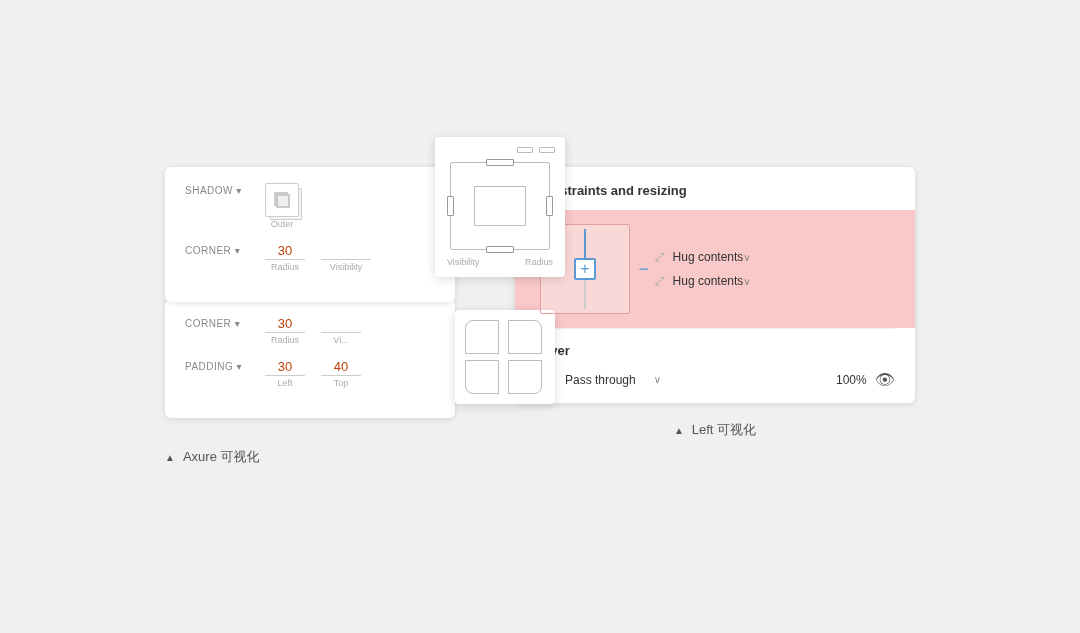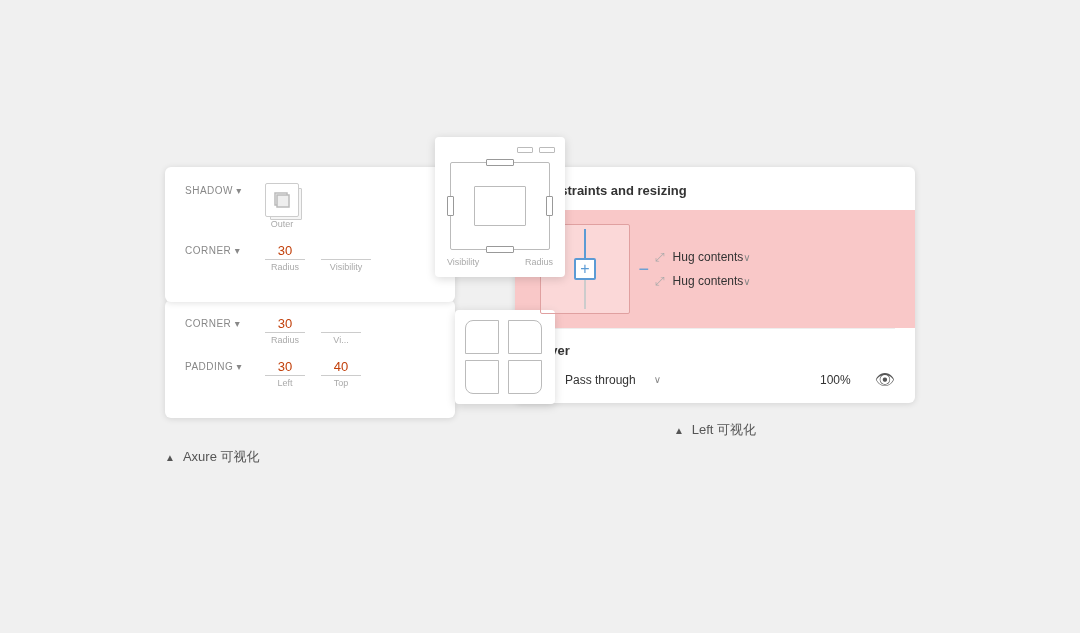--- a/index.html
+++ b/index.html
@@ -406,21 +406,21 @@
       color: #333;
     }
     .figma-blend-caret {
       color: #888;
       font-size: 10px;
       margin-left: 2px;
     }
     .figma-opacity-row {
       display: flex;
       align-items: center;
-      gap: 24px;
+      gap: 8px;
     }
     .figma-opacity-value {
       font-size: 12px;
       color: #333;
     }
     .figma-eye-icon {
       font-size: 16px;
       color: #555;
     }
   </style>

